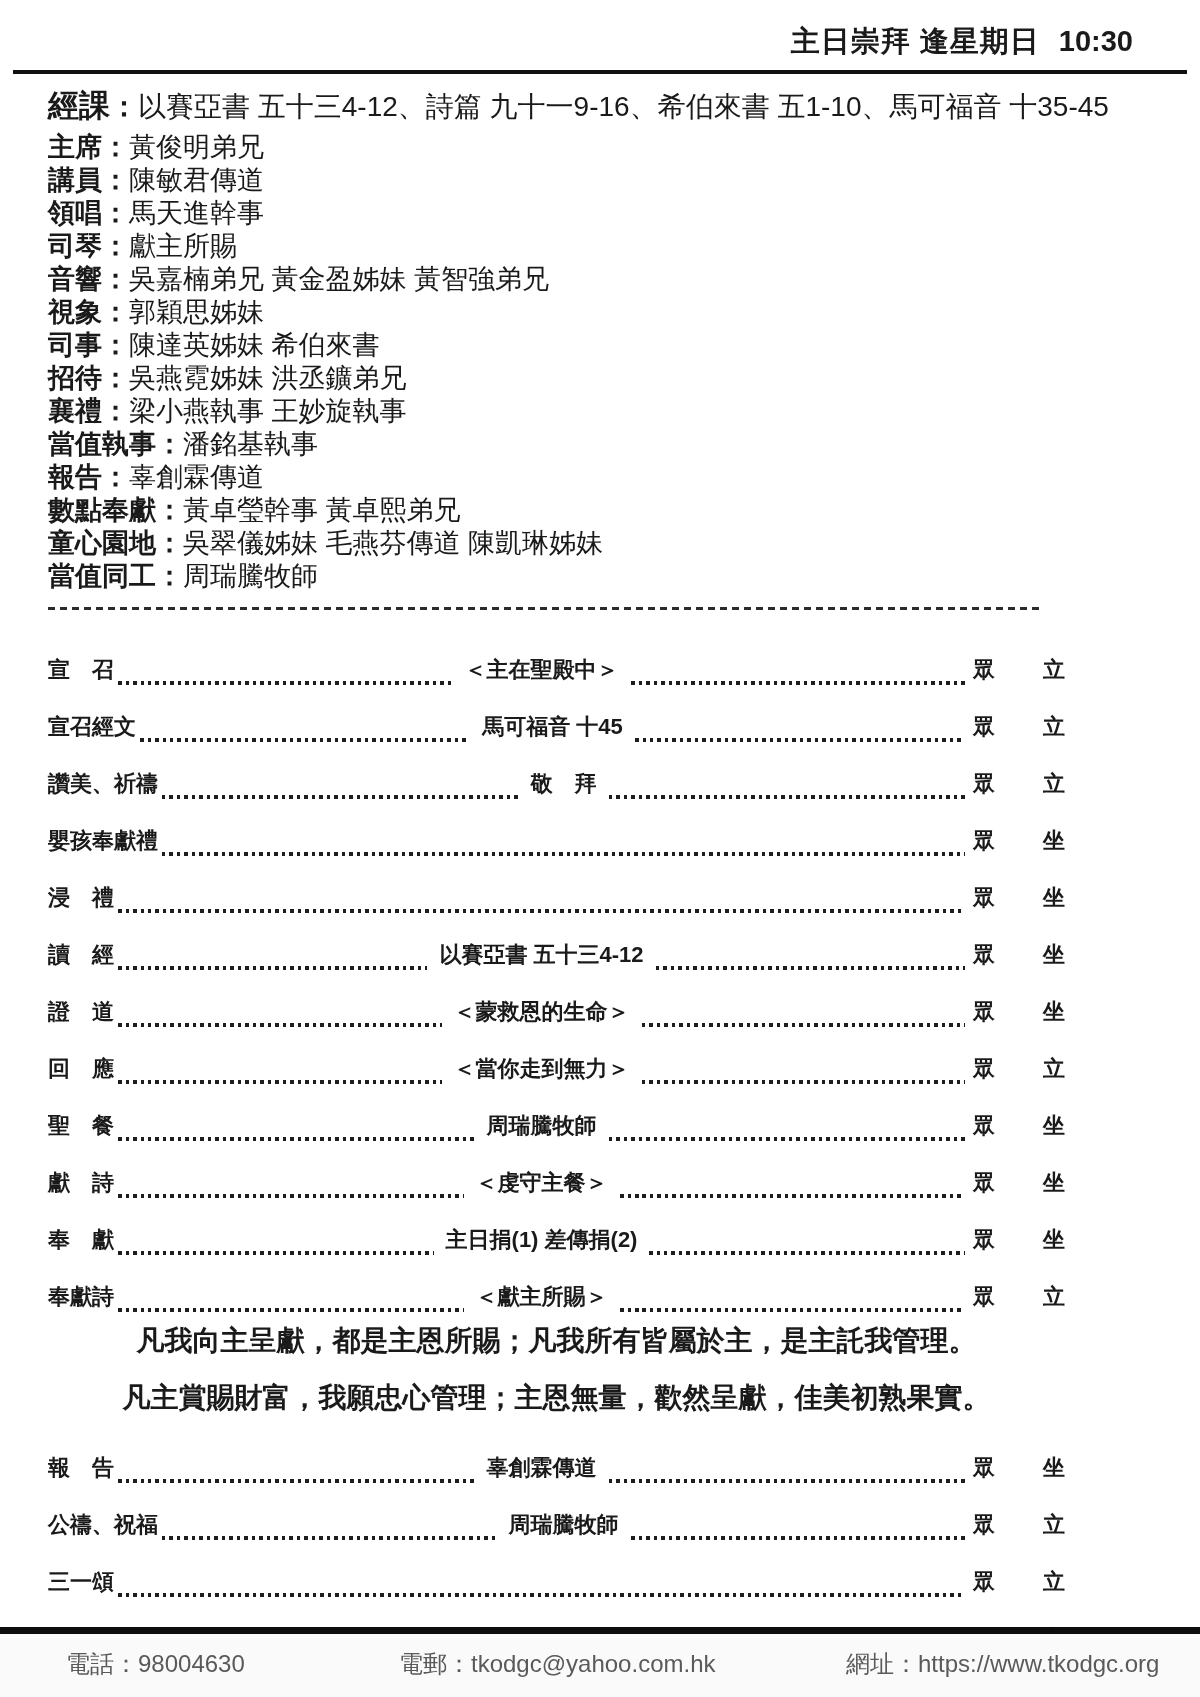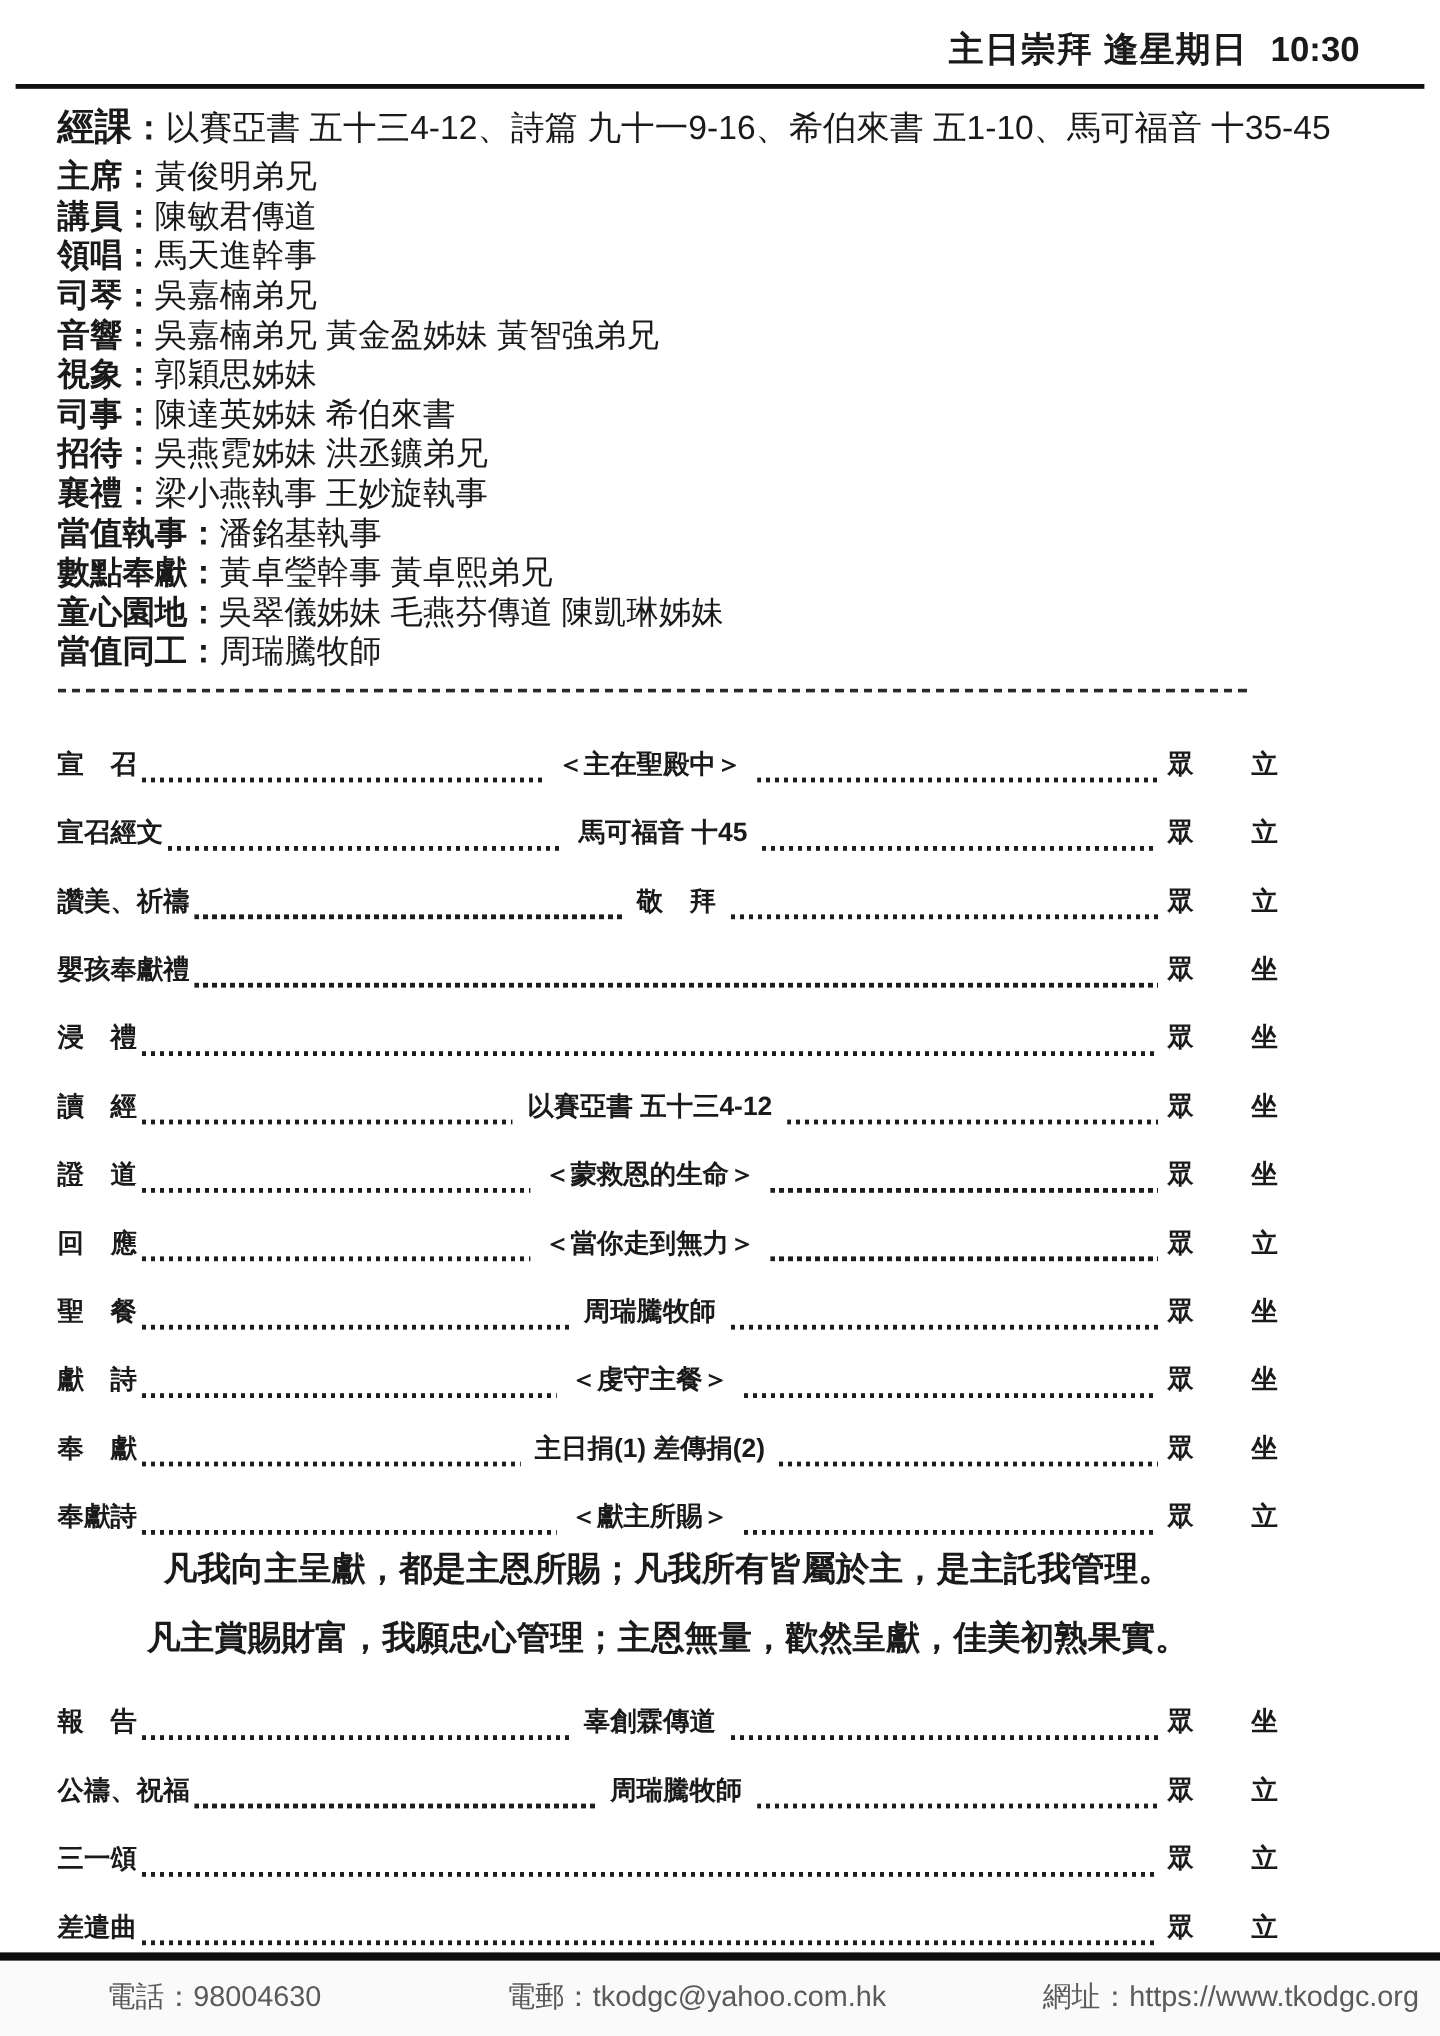--- a/index.html
+++ b/index.html
@@ -53,21 +53,21 @@
     height:57px; line-height:57px; text-align:center;
     font-size:28px; font-weight:bold; white-space:nowrap;
   }
 
   
   .footer-rule { position:absolute; left:0; right:0; bottom:63px; height:7px; background:#0d0d0d; }
   .footer {
     position:absolute; left:0; right:0; bottom:0; height:63px;
     background:#fafafa; color:#5a5a5a; font-size:24px;
   }
-  .f-item { position:absolute; top:14px; white-space:nowrap;margin-left:23px; }
+  .f-item { position:absolute; top:14px; white-space:nowrap; }
   .f-phone { left:66px; }
   .f-email { left:399px; }
   .f-web   { left:846px; }
 </style>
 </head>
 <body>
 
 <div class="page">
 
   <div class="header">
@@ -82,39 +82,40 @@
 
   <div class="roles">
 
     <div class="role-row">
       <span class="role-left"><span class="role-label">主席</span><span class="role-label">：</span><span>黃俊明弟兄</span></span>
       <span class="role-right"><span class="role-label">講員</span><span class="role-label">：</span><span>陳敏君傳道</span></span>
     </div>
 
     <div class="role-row">
       <span class="role-left"><span class="role-label">領唱</span><span class="role-label">：</span><span>馬天進幹事</span></span>
-      <span class="role-right"><span class="role-label">司琴</span><span class="role-label">：</span><span>吳嘉楠弟兄</span></span>
+      <span class="role-right"><span class="role-label">司琴</span><span class="role-label">：</span><span>獻主所賜</span></span>
     </div>
 
     <div class="role-row">
       <span class="role-left"><span class="role-label">音響</span><span class="role-label">：</span><span>吳嘉楠弟兄 黃金盈姊妹 黃智強弟兄</span></span>
       <span class="role-right"><span class="role-label">視象</span><span class="role-label">：</span><span>郭穎思姊妹</span></span>
     </div>
 
     <div class="role-row">
       <span class="role-left"><span class="role-label">司事</span><span class="role-label">：</span><span>陳達英姊妹 希伯來書</span></span>
       <span class="role-right"><span class="role-label">招待</span><span class="role-label">：</span><span>吳燕霓姊妹 洪丞鑛弟兄</span></span>
     </div>
 
     <div class="role-row">
       <span class="role-left"><span class="role-label">襄禮</span><span class="role-label">：</span><span>梁小燕執事 王妙旋執事</span></span>
     </div>
 
     <div class="role-row">
       <span class="role-left"><span class="role-label">當值執事</span><span class="role-label">：</span><span>潘銘基執事</span></span>
+      <span class="role-right"><span class="role-label">報告</span><span class="role-label">：</span><span>辜創霖傳道</span></span>
     </div>
 
     <div class="role-row">
       <span class="role-left"><span class="role-label">數點奉獻</span><span class="role-label">：</span><span>黃卓瑩幹事 黃卓熙弟兄</span></span>
     </div>
 
     <div class="role-row">
       <span class="role-left"><span class="role-label">童心園地</span><span class="role-label">：</span><span>吳翠儀姊妹 毛燕芬傳道 陳凱琳姊妹</span></span>
     </div>
 

